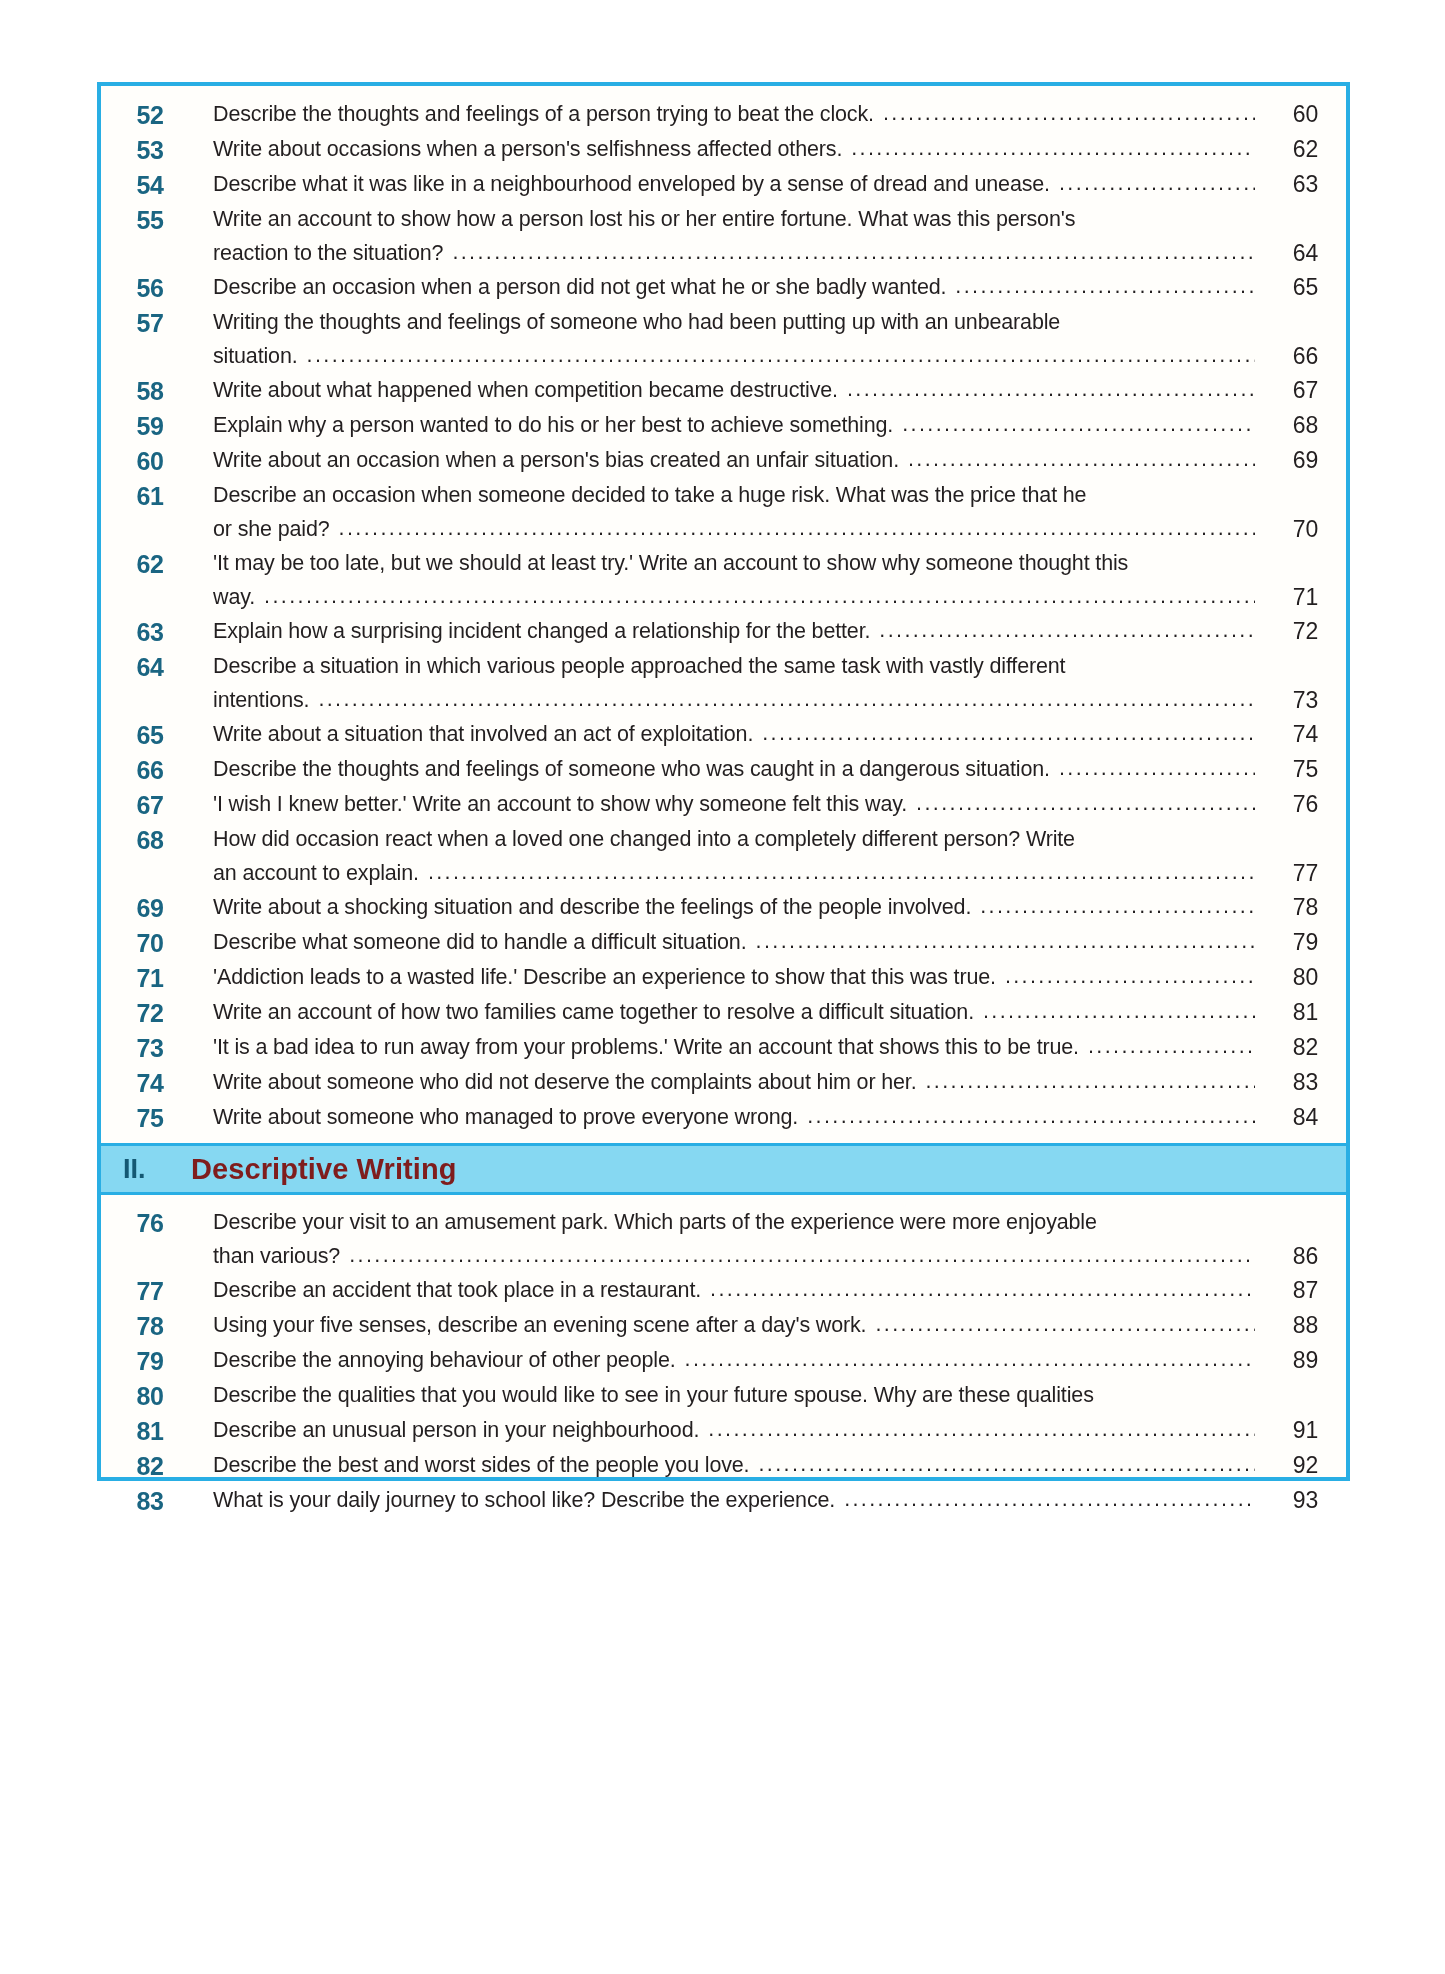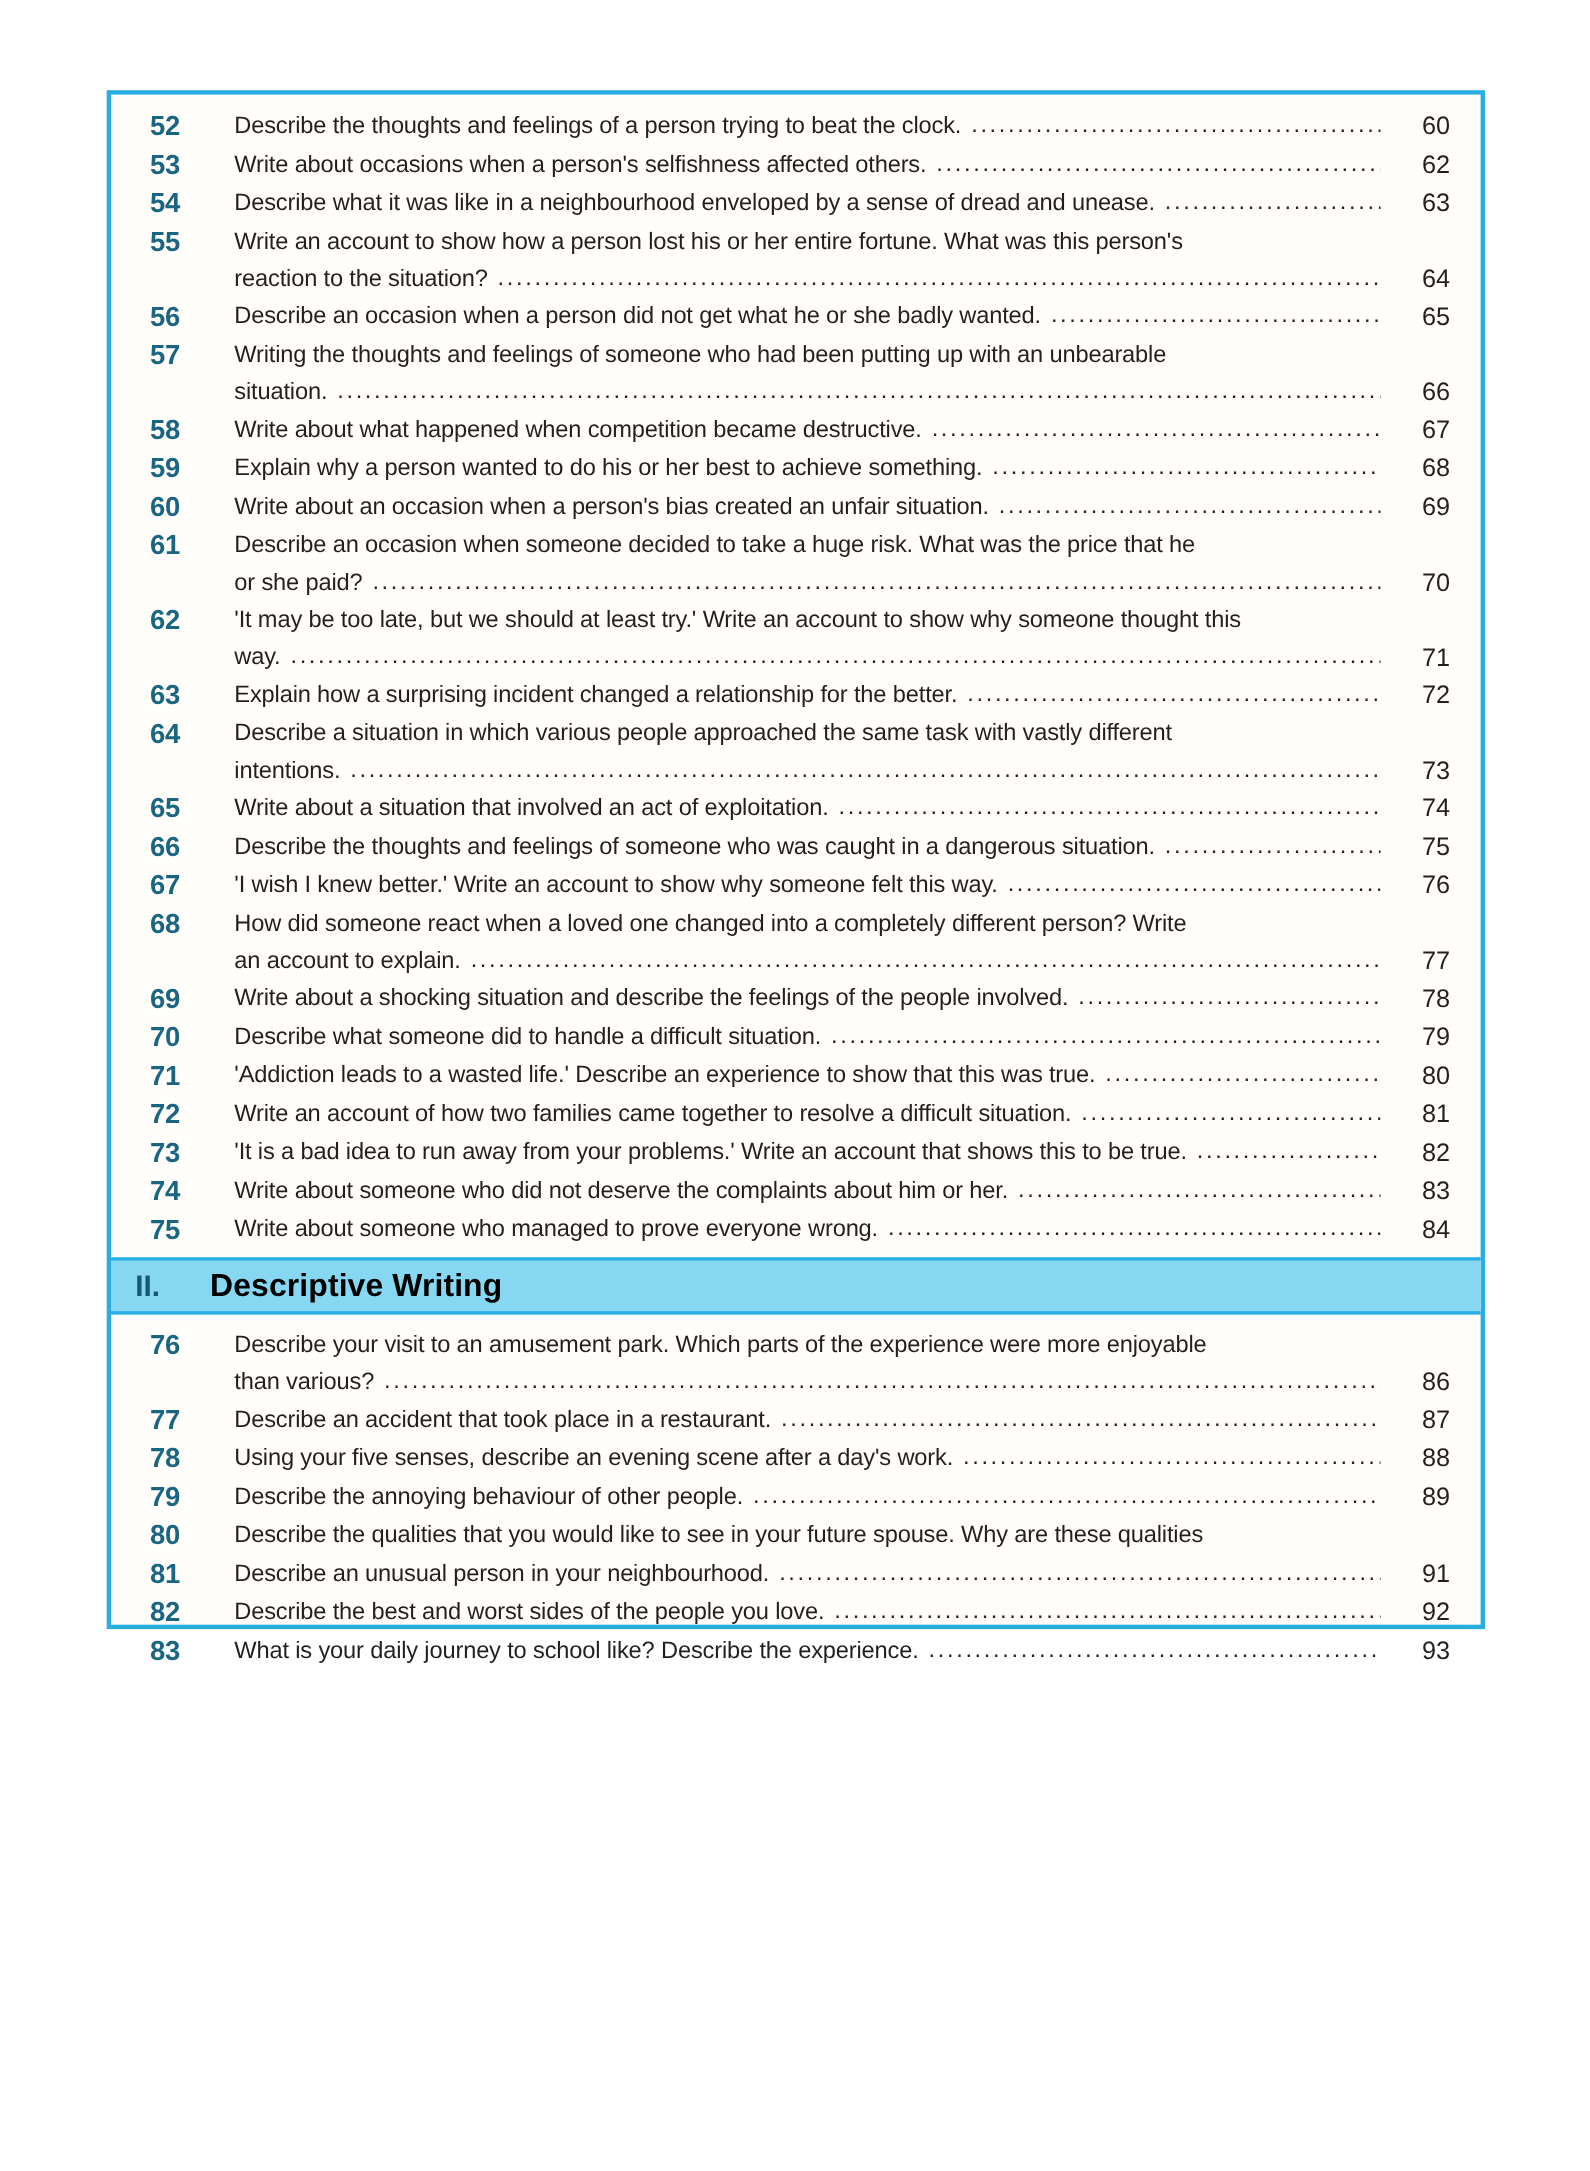--- a/index.html
+++ b/index.html
@@ -123,21 +123,21 @@
     text-align: left;
     padding-left: 22px;
     box-sizing: border-box;
     font-weight: bold;
     font-size: 27px;
     color: #145873;
   }
   .section-title {
     font-weight: bold;
     font-size: 29px;
-    color: #000000;
+    color: #7f1d1d;
     letter-spacing: 0.1px;
   }
 
   .after-band { padding-top: 10px; }
 </style>
 </head>
 <body>
 
 <div class="page">
   <div class="toc-frame">
@@ -316,21 +316,21 @@
                 <span class="line-text">'I wish I knew better.' Write an account to show why someone felt this way.</span>
                 <span class="leader"></span>
                 <span class="pg">76</span>
               </div>
             </div>
           </div>
           <div class="entry">
             <div class="entry-num">68</div>
             <div class="entry-main">
               <div class="line">
-                <span class="line-text">How did someone react when a loved one changed into a completely different person? Write</span>
+                <span class="line-text">How did occasion react when a loved one changed into a completely different person? Write</span>
               </div>
               <div class="line cont">
                 <span class="line-text">an account to explain.</span>
                 <span class="leader"></span>
                 <span class="pg">77</span>
               </div>
             </div>
           </div>
           <div class="entry">
             <div class="entry-num">69</div>

